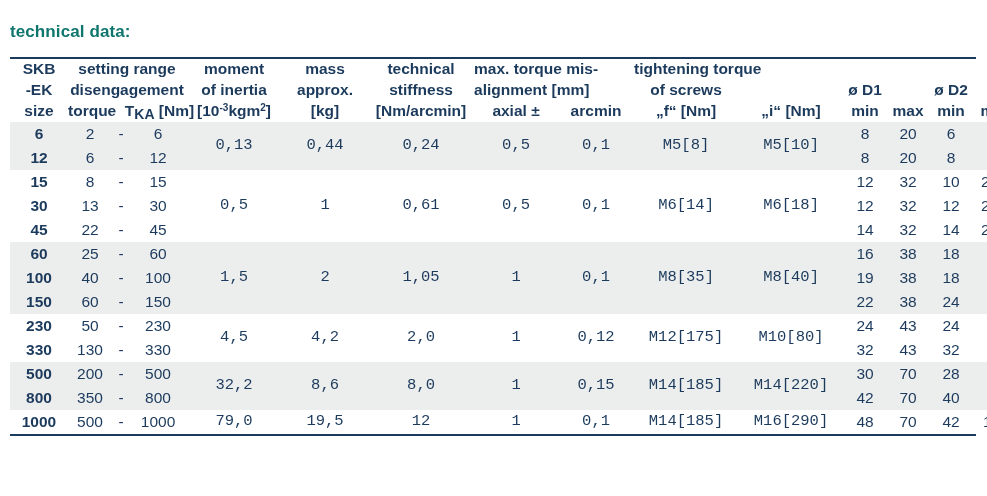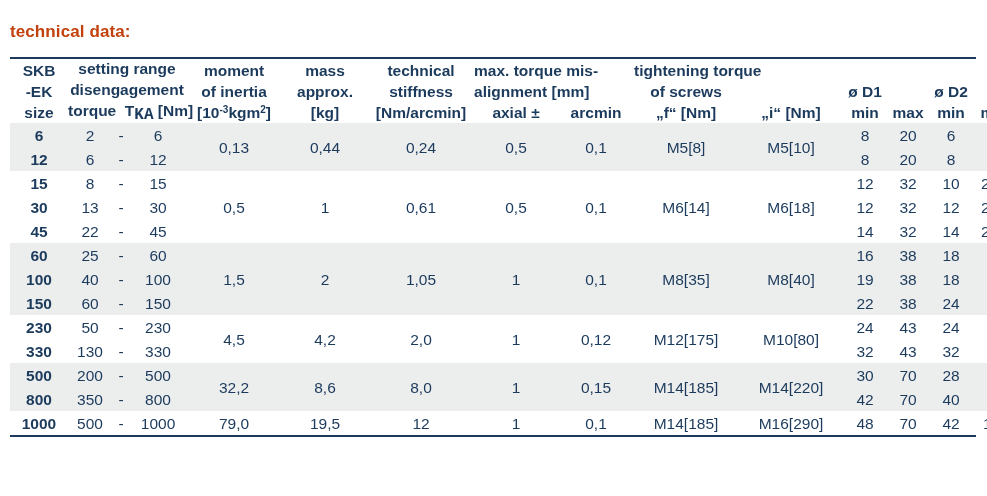--- a/index.html
+++ b/index.html
@@ -19,21 +19,21 @@
     width: 987px;
     height: 496px;
     box-sizing: border-box;
   }
   .doc-title {
     position: absolute;
     left: 10px;
     top: 22px;
     font-size: 17px;
     font-weight: bold;
-    color: #c2410c;
+    color: #0f766e;
     letter-spacing: 0.1px;
   }
   .table-wrap {
     position: absolute;
     left: 10px;
     top: 57px;
     width: 966px;
   }
   table.data {
     border-collapse: collapse;
@@ -55,21 +55,21 @@
     background: #1b3a5c;
   }
   .bottom-rule {
     height: 2px;
     background: #1b3a5c;
   }
   .hdr-cell {
     padding: 6px 2px 7px 2px;
   }
   .hdr-line { display: block; white-space: nowrap; }
-  sub { font-size: 16px; vertical-align: baseline; position: relative; top: 3px; font-family: Liberation Mono, monospace; }
+  sub { font-size: 14px; vertical-align: baseline; position: relative; top: 3px; }
   sup { font-size: 10px; vertical-align: baseline; position: relative; top: -5px; }
 
   table.data tbody td {
     padding: 1px 2px;
     text-align: center;
     vertical-align: middle;
     line-height: 1.15;
     height: 22px;
     border: none;
   }
@@ -79,21 +79,21 @@
   td.size {
     font-weight: bold;
     text-align: center;
   }
   td.sep-right {
     border-right: 1.5px solid #1b3a5c;
   }
   td.rng-lo { text-align: right; padding-right: 4px; }
   td.rng-dash { text-align: center; width: 14px; }
   td.rng-hi { text-align: right; padding-right: 10px; }
-  td.merged { vertical-align: middle; }
+  td.merged { vertical-align: middle; font-family: Liberation Mono, monospace; }
 
   
   col.c-size { width: 58px; }
   col.c-lo   { width: 44px; }
   col.c-dash { width: 18px; }
   col.c-hi   { width: 56px; }
   col.c-moi  { width: 96px; }
   col.c-mass { width: 86px; }
   col.c-tors { width: 106px; }
   col.c-axial{ width: 84px; }

